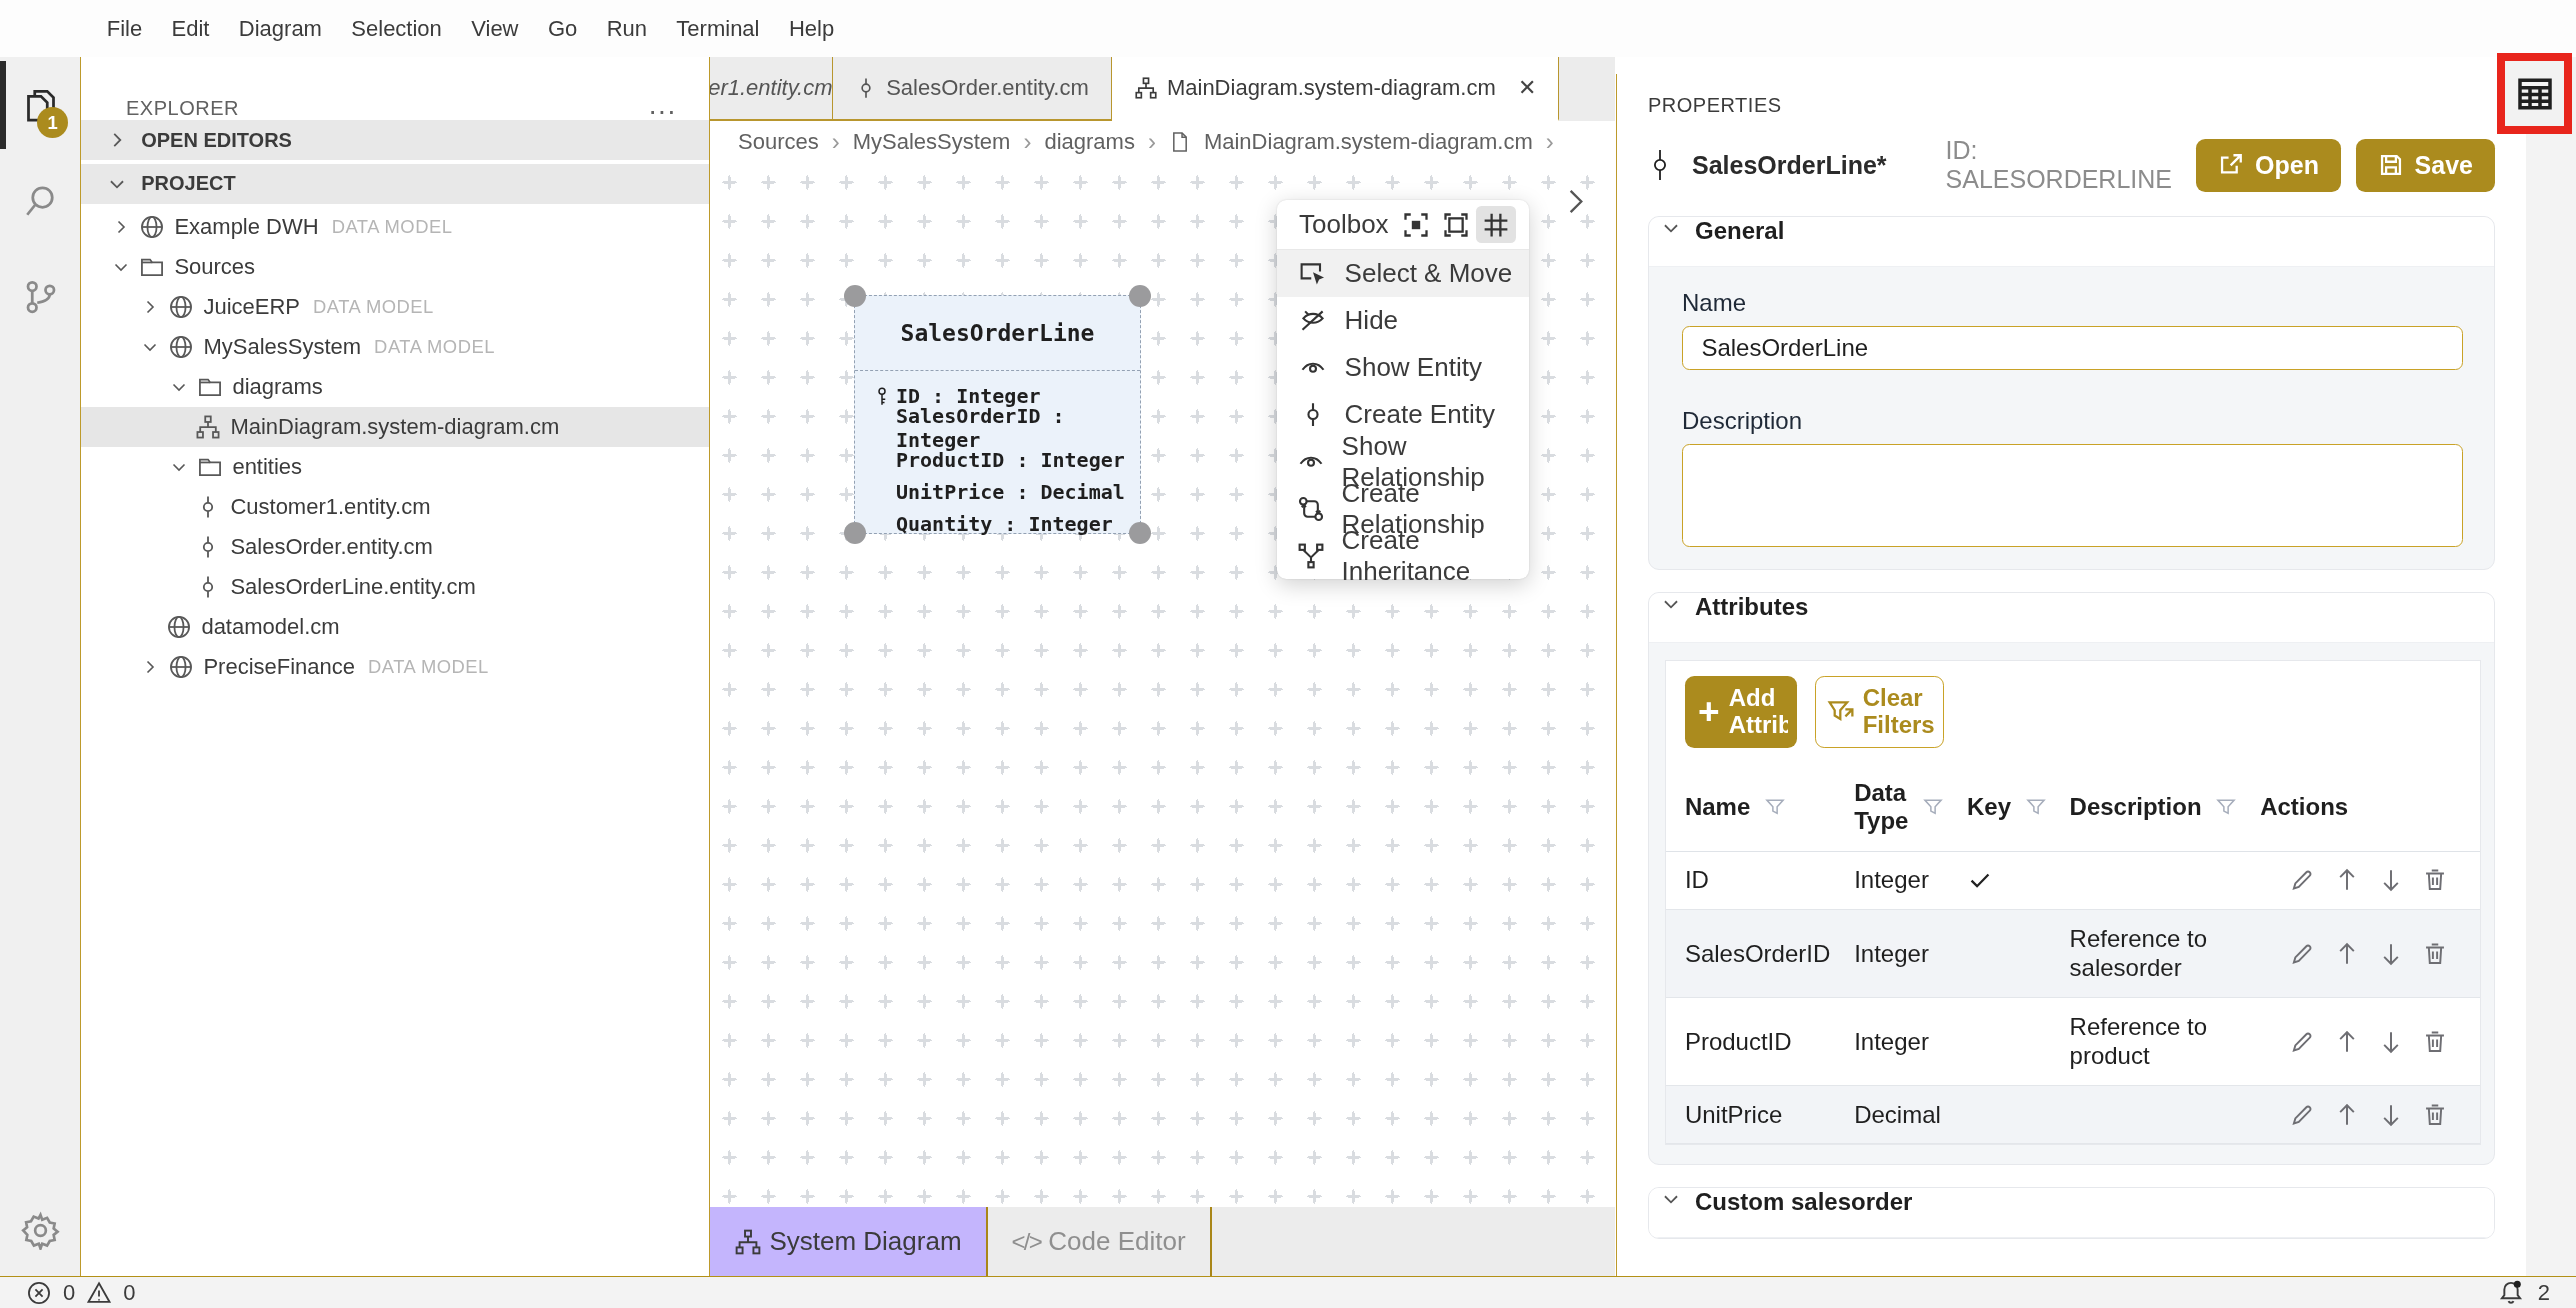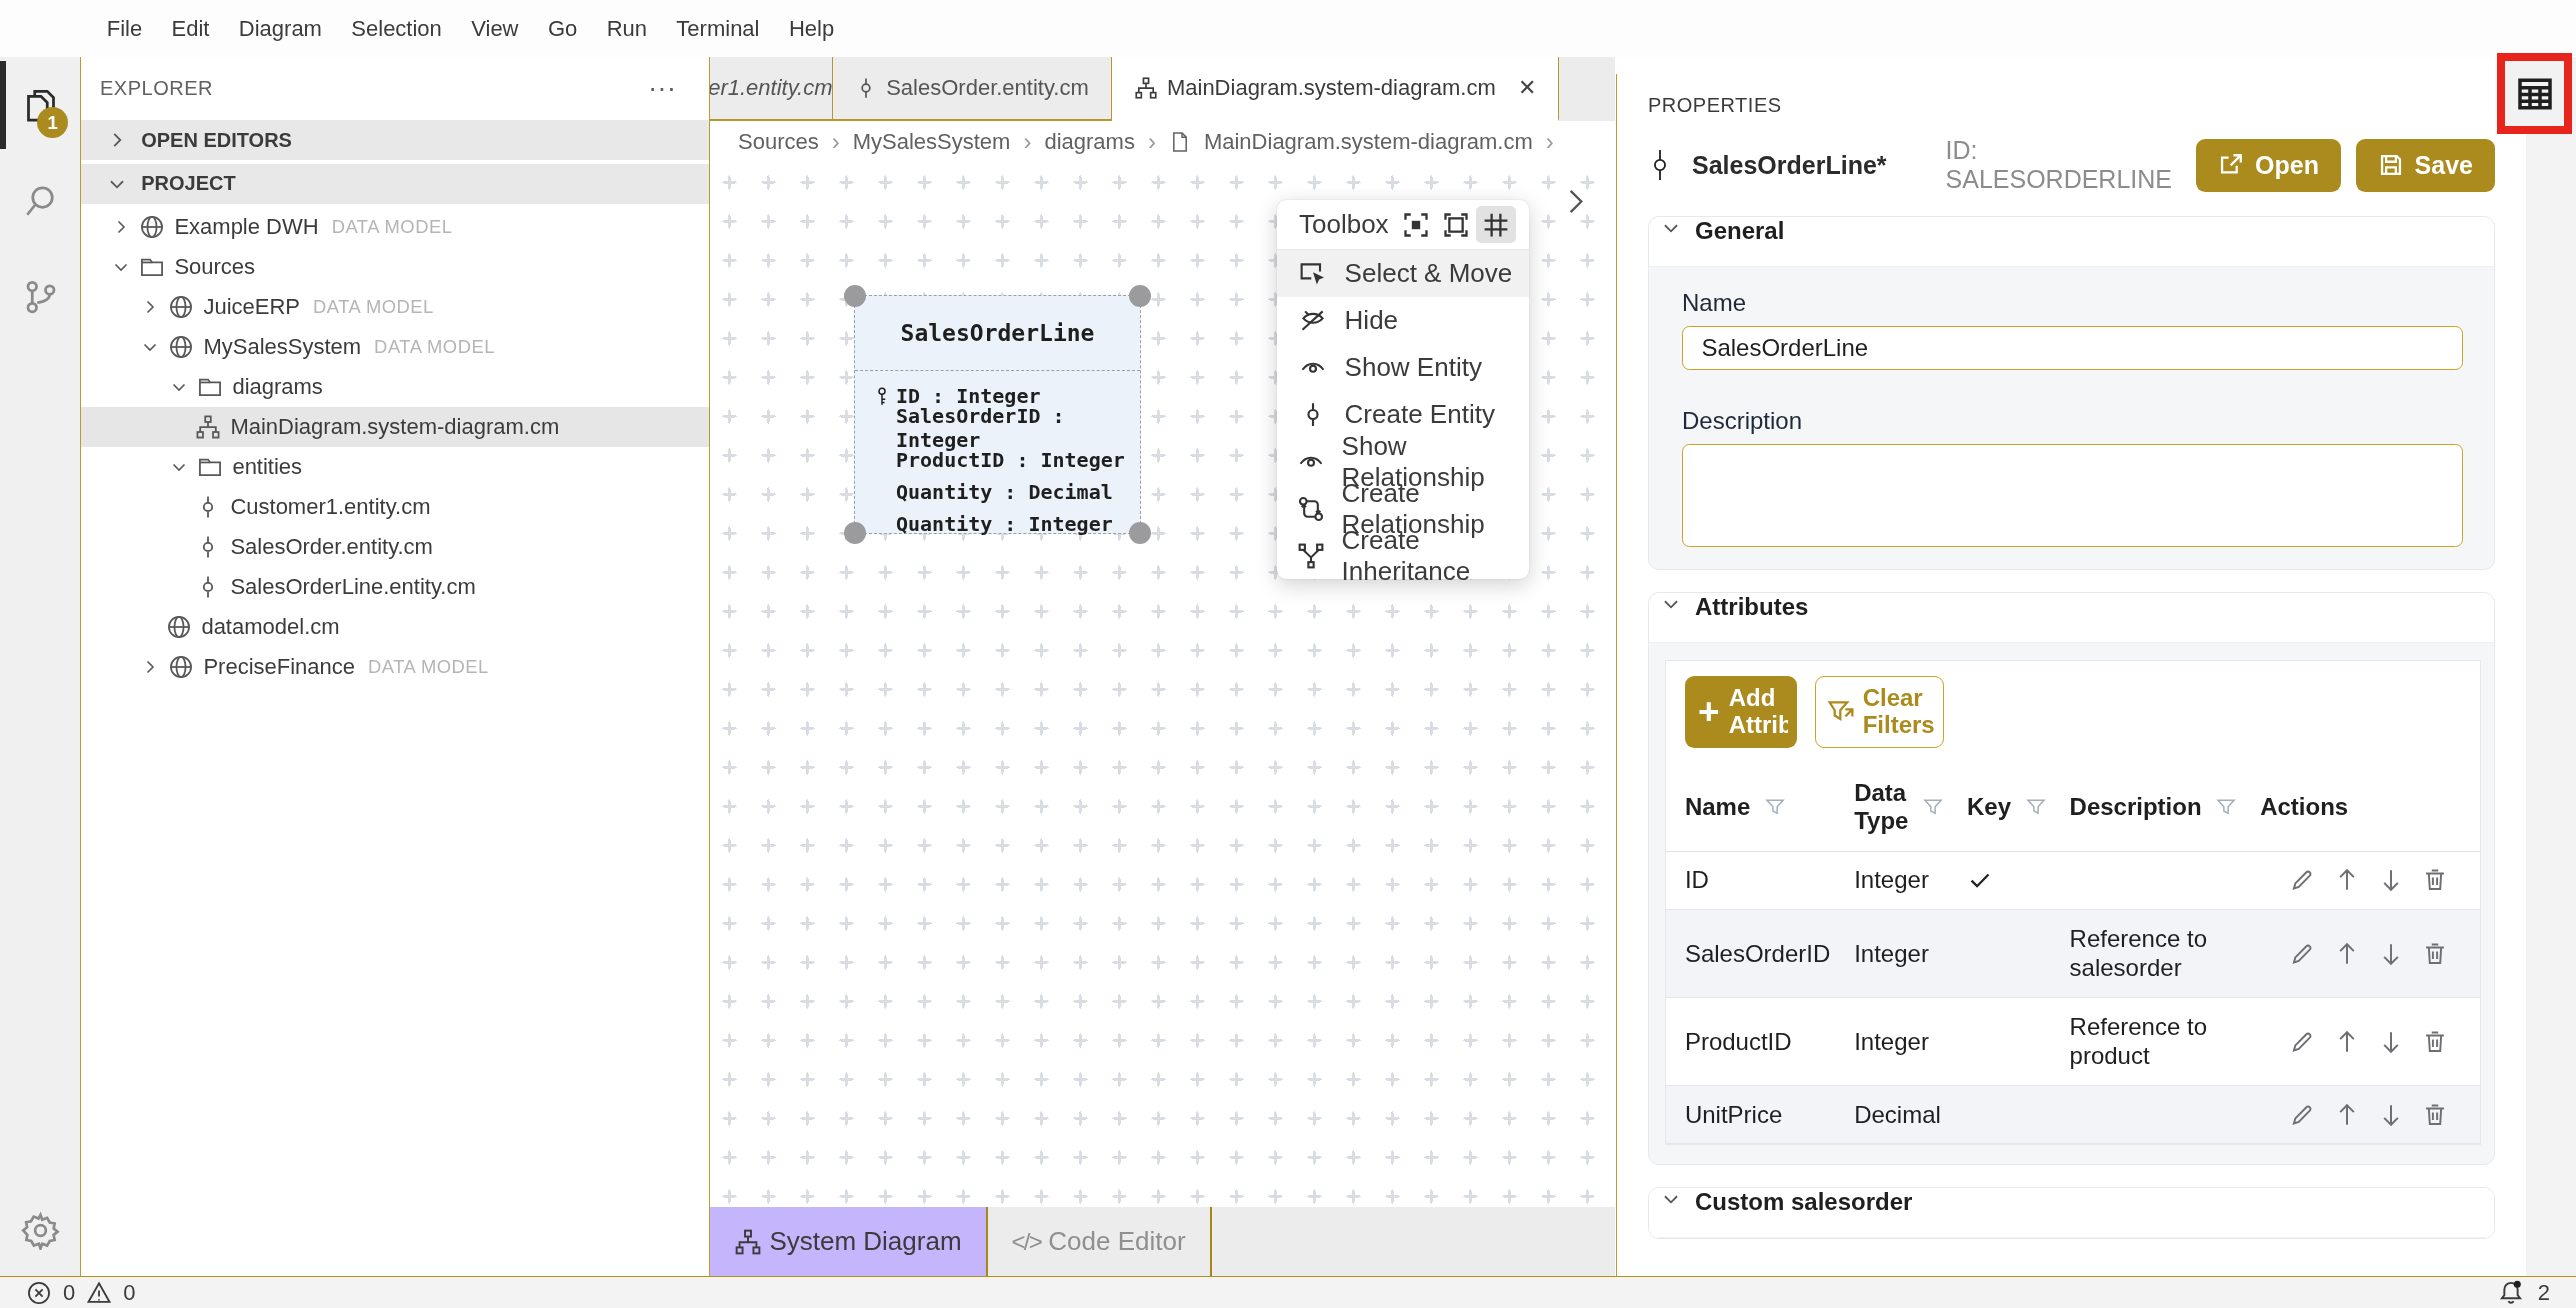--- a/index.html
+++ b/index.html
@@ -14,21 +14,21 @@
   
   .activitybar { position:absolute; left:0; top:57px; width:81px; height:1219px; background:#f0f0f0; border-right:1.8px solid #bd9a2b; }
   .ab-item { position:relative; width:81px; height:96px; display:flex; align-items:center; justify-content:center; color:#8a8a8a; }
   .ab-item.active { color:#2b2b2b; }
   .ab-indicator { position:absolute; left:0; top:3.7px; width:5.5px; height:88px; background:#2b2b2b; }
   .ab-badge { position:absolute; right:13px; bottom:14.7px; width:31px; height:31px; border-radius:50%; background:#ab8b1e; color:#fff; font-size:18.4px; font-weight:bold; display:flex; align-items:center; justify-content:center; }
   .ab-gear { position:absolute; left:0; bottom:26px; width:81px; display:flex; justify-content:center; color:#8a8a8a; }
 
   
   .sidebar { position:absolute; left:81px; top:57px; width:629px; height:1219px; background:#fff; border-right:1.8px solid #bd9a2b; overflow:hidden; }
-  .sb-head { height:63px; display:flex; align-items:center; justify-content:space-between; padding:0 33px 0 19px; }
+  .sb-head { height:63px; display:flex; align-items:flex-end; justify-content:space-between; padding:0 33px 0 45px; }
   .sb-title { font-size:20px; color:#616161; letter-spacing:0.5px; }
   .sb-more { font-size:28px; color:#616161; line-height:18.4px; }
   .section-row { height:40px; background:#e8e8e8; display:flex; align-items:center; gap:9.2px; padding-left:20px; margin-bottom:3.7px; font-weight:bold; font-size:20px; color:#3b3b3b; }
   .trow { height:40px; display:flex; align-items:center; font-size:22px; color:#3b3b3b; padding-left:calc(24px + var(--ind)*29px); }
   .trow.selected { background:#e6e6e6; }
   .tw { width:31px; display:flex; justify-content:center; color:#585858; flex:0 0 31px; }
   .tlabel { margin-left:7.4px; white-space:nowrap; }
   .ttag { margin-left:13px; font-size:18.4px; color:#b5b5b5; letter-spacing:0.5px; white-space:nowrap; }
 
   
@@ -418,21 +418,21 @@
         <div class="entity-attr">
           <span class="keyslot"></span>
             <span>SalesOrderID : Integer</span>
         </div>
         <div class="entity-attr">
           <span class="keyslot"></span>
             <span>ProductID : Integer</span>
         </div>
         <div class="entity-attr">
           <span class="keyslot"></span>
-            <span>Quantity : Decimal</span>
+            <span>UnitPrice : Decimal</span>
         </div>
         <div class="entity-attr">
           <span class="keyslot"></span>
             <span>Quantity : Integer</span>
         </div>
       </div>
       <span class="handle" style="left:-11px;top:-11px"></span>
       <span class="handle" style="right:-11px;top:-11px"></span>
       <span class="handle" style="left:-11px;bottom:-11px"></span>
       <span class="handle" style="right:-11px;bottom:-11px"></span>

